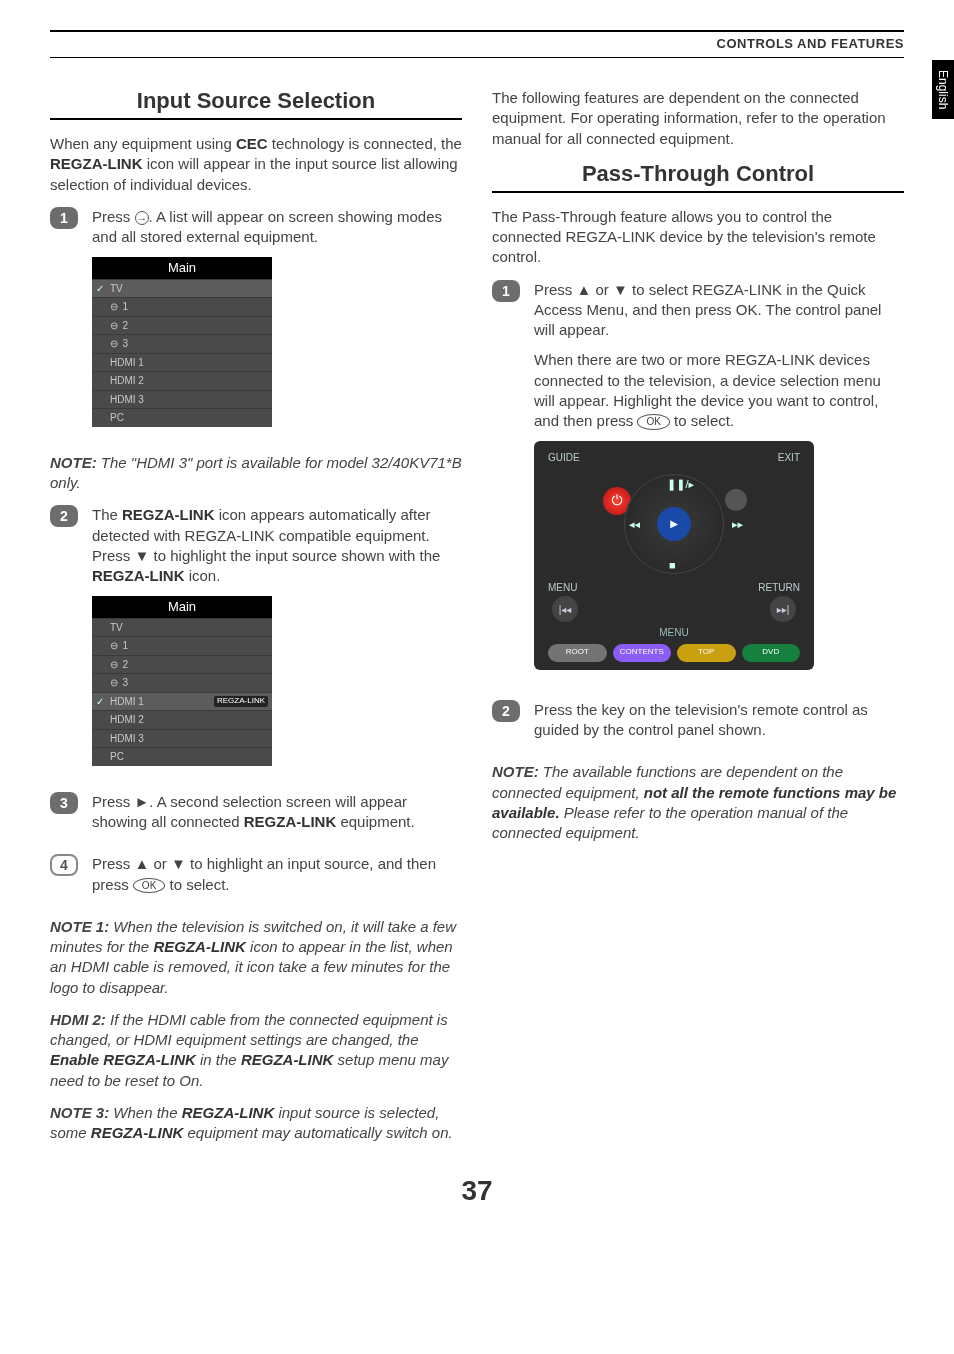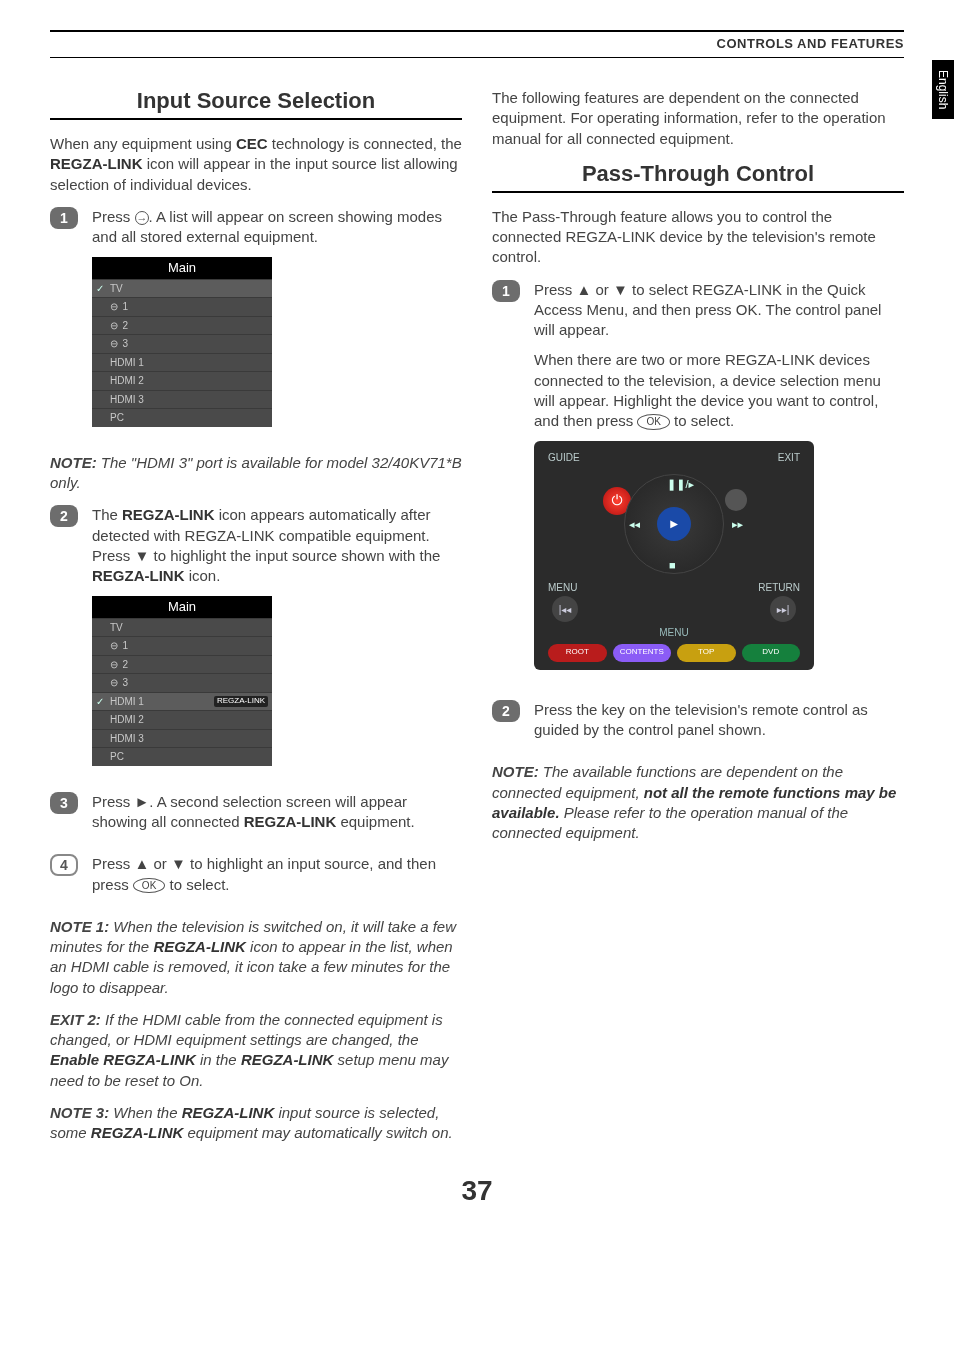--- a/index.html
+++ b/index.html
@@ -38,21 +38,21 @@
   .center-btn { position:absolute; left:58px; top:38px; width:34px; height:34px; border-radius:50%; background:#1a4aa8; display:flex; align-items:center; justify-content:center; color:#fff; }
   .arrow { color:#cfe; font-size:11px; position:absolute; }
   .power { position:absolute; left:4px; top:18px; width:28px; height:28px; border-radius:50%; background: radial-gradient(circle,#ff4030,#b01010); color:#fff; display:flex; align-items:center; justify-content:center; font-size:14px; }
   .small-round { width:22px; height:22px; border-radius:50%; background:#555; position:absolute; }
   .menu-row { display:flex; justify-content:space-between; font-size:10px; color:#bcc; margin-top:2px; }
   .skip-row { display:flex; justify-content:space-between; margin:2px 4px; }
   .skip { width:26px; height:26px; border-radius:50%; background:#444; color:#ccd; font-size:10px; display:flex; align-items:center; justify-content:center; }
   .menu-label { text-align:center; font-size:10px; color:#9bb; margin-top:4px; }
   .bottom-buttons { display:flex; gap:6px; justify-content:center; margin-top:4px; }
   .bbtn { flex:1; height:18px; border-radius:9px; font-size:8px; color:#fff; display:flex; align-items:center; justify-content:center; }
-  .bred{background:#b91c1c;} .bgrn{background:#8b5cf6;} .byel{background:#c8a010;} .bblu{background:#15803d;}
+  .bred{background:#737373;} .bgrn{background:#8b5cf6;} .byel{background:#c8a010;} .bblu{background:#15803d;}
   .ok-circle { display:inline-block; border:1px solid #555; border-radius:50%; font-size:10px; padding:0 8px; vertical-align:middle; }
   .input-icon { display:inline-block; width:14px; height:14px; border:1.5px solid #555; border-radius:50%; position:relative; vertical-align:middle; }
   .input-icon::after { content:"→"; position:absolute; left:1px; top:-2px; font-size:11px; color:#555; }
   .page-num { text-align:center; font-size:28px; font-weight:900; margin-top:20px; }
 </style>
 </head>
 <body>
 
 <div class="page">
   <div class="top-rule"></div>
@@ -148,21 +148,21 @@
         <div class="step-num outline">4</div>
         <div class="step-body">
           <p>Press ▲ or ▼ to highlight an input source, and then press <span class="ok-circle">OK</span> to select.</p>
         </div>
       </div>
 
       <p class="note">
         <span class="lead">NOTE 1:</span><span class="note-body"><span> When the television is switched on, it will take a few minutes for the </span><span class="bold italic">REGZA-LINK</span><span> icon to appear in the list, when an HDMI cable is removed, it icon take a few minutes for the logo to disappear.</span></span>
       </p>
       <p class="note">
-        <span class="lead">EXIT 2:</span><span class="note-body"><span> If the HDMI cable from the connected equipment is changed, or HDMI equipment settings are changed, the </span><span class="bold italic">Enable REGZA-LINK</span><span> in the </span><span class="bold italic">REGZA-LINK</span><span> setup menu may need to be reset to On.</span></span>
+        <span class="lead">HDMI 2:</span><span class="note-body"><span> If the HDMI cable from the connected equipment is changed, or HDMI equipment settings are changed, the </span><span class="bold italic">Enable REGZA-LINK</span><span> in the </span><span class="bold italic">REGZA-LINK</span><span> setup menu may need to be reset to On.</span></span>
       </p>
       <p class="note">
         <span class="lead">NOTE 3:</span><span class="note-body"><span> When the </span><span class="bold italic">REGZA-LINK</span><span> input source is selected, some </span><span class="bold italic">REGZA-LINK</span><span> equipment may automatically switch on.</span></span>
       </p>
     </div>
 
     <div class="col">
       <p class="body">The following features are dependent on the connected equipment. For operating information, refer to the operation manual for all connected equipment.</p>
 
       <div class="section-head">Pass-Through Control</div>

